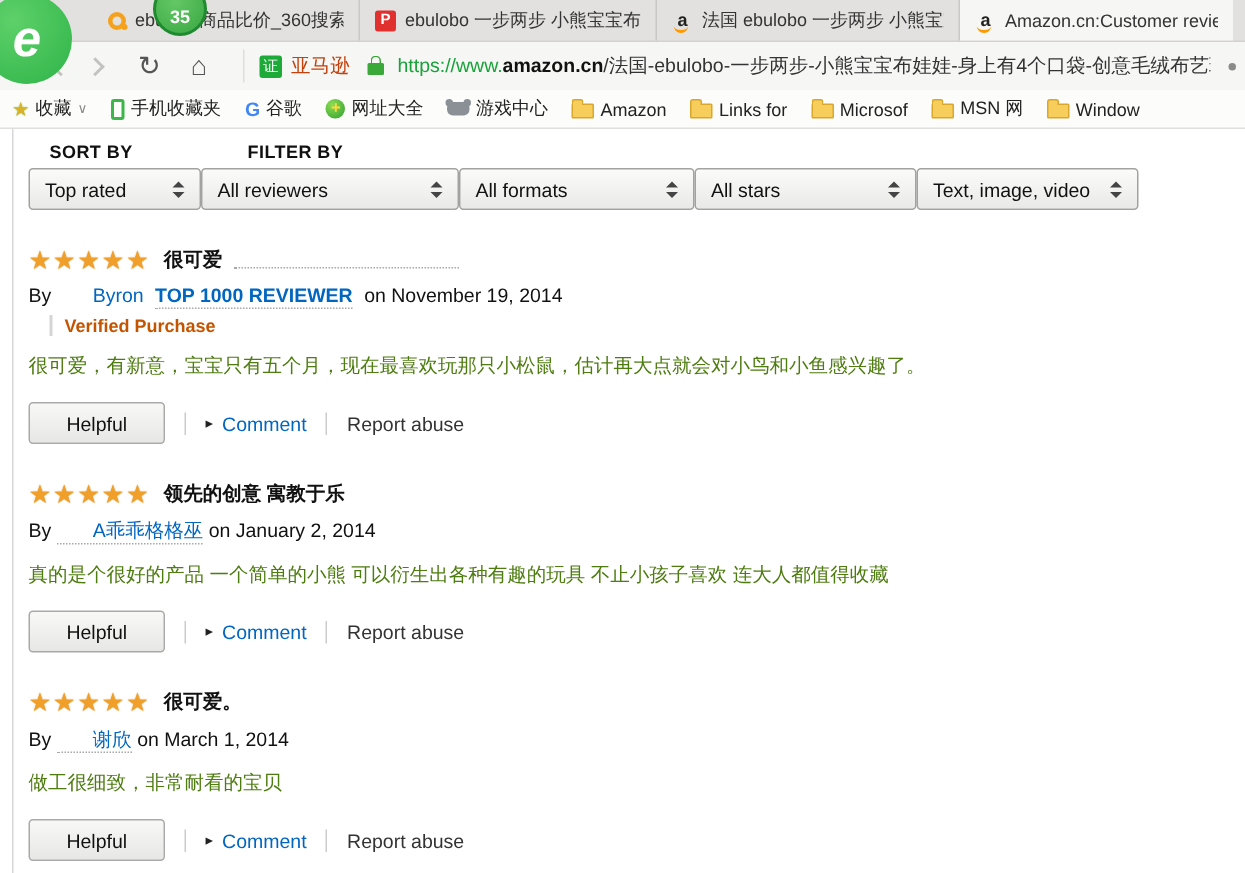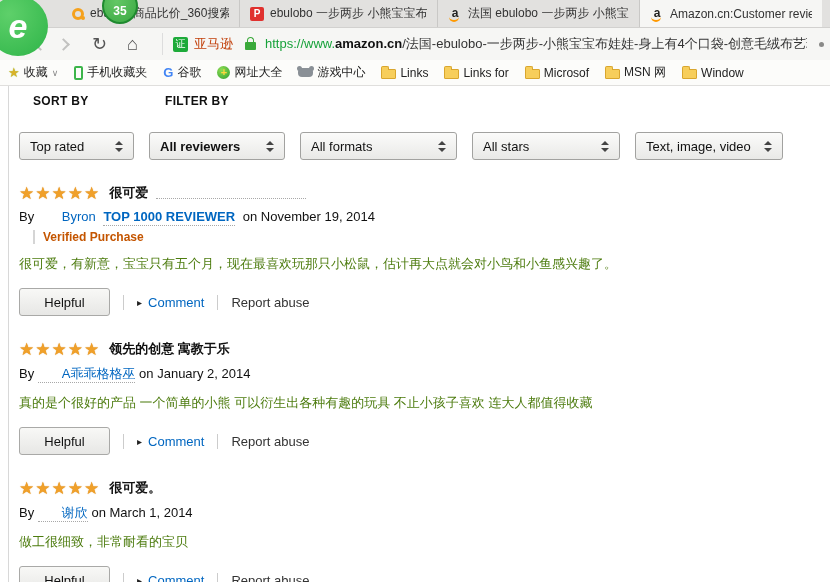--- a/index.html
+++ b/index.html
@@ -88,26 +88,26 @@
     border:1px solid #d9a62e; border-radius:1px; position:relative; margin-top:2px; }
   .icon-folder::before { content:""; position:absolute; top:-4px; left:-1px;
     width:6px; height:3px; background:#f7ce5b; border:1px solid #d9a62e;
     border-bottom:none; border-radius:2px 2px 0 0; }
 
   
   .page { border-left:1px solid #d8d8d8; margin-left:8px; padding:8px 0 0 10px;
     height:496px; background:#fff; }
   .labels { display:flex; font-size:12px; font-weight:bold; letter-spacing:.3px; }
   .labels .l1 { margin-left:14px; width:132px; }
-  .selects { display:flex; margin-top:24px; gap:15px; }
+  .selects { display:flex; margin-top:4px; }
   .sel { height:28px; background:linear-gradient(#fbfbfa,#e9e9e7);
     border:1px solid #a2a2a0; border-radius:3px; display:flex; align-items:center;
     justify-content:space-between; padding:0 10px; font-size:13px; color:#111;
     cursor:pointer; }
-  .sel.w1{width:115px;} .sel.w2{width:136px;font-weight:bold;} .sel.w3{width:148px;}
+  .sel.w1{width:115px;} .sel.w2{width:172px;} .sel.w3{width:148px;}
   .sel.w4{width:157px;} .sel.w5{width:148px;}
   .updown { display:flex; flex-direction:column; gap:3px; }
   .tri-up { width:0; height:0; border-left:4px solid transparent;
     border-right:4px solid transparent; border-bottom:4px solid #444; }
   .tri-dn { width:0; height:0; border-left:4px solid transparent;
     border-right:4px solid transparent; border-top:4px solid #444; }
 
   .review { margin-top:24px; font-size:13px; }
   .review:first-of-type { margin-top:22px; }
   .r-head { display:flex; align-items:center; }
@@ -190,21 +190,21 @@
     <span class="bm">
       <span class="icon-sitenav">+</span>
       <span>网址大全</span>
     </span>
     <span class="bm">
       <span class="icon-gamepad"></span>
       <span>游戏中心</span>
     </span>
     <span class="bm">
       <span class="icon-folder"></span>
-      <span>Links</span>
+      <span>Amazon</span>
     </span>
     <span class="bm">
       <span class="icon-folder"></span>
       <span>Links for</span>
     </span>
     <span class="bm">
       <span class="icon-folder"></span>
       <span>Microsof</span>
     </span>
     <span class="bm">

